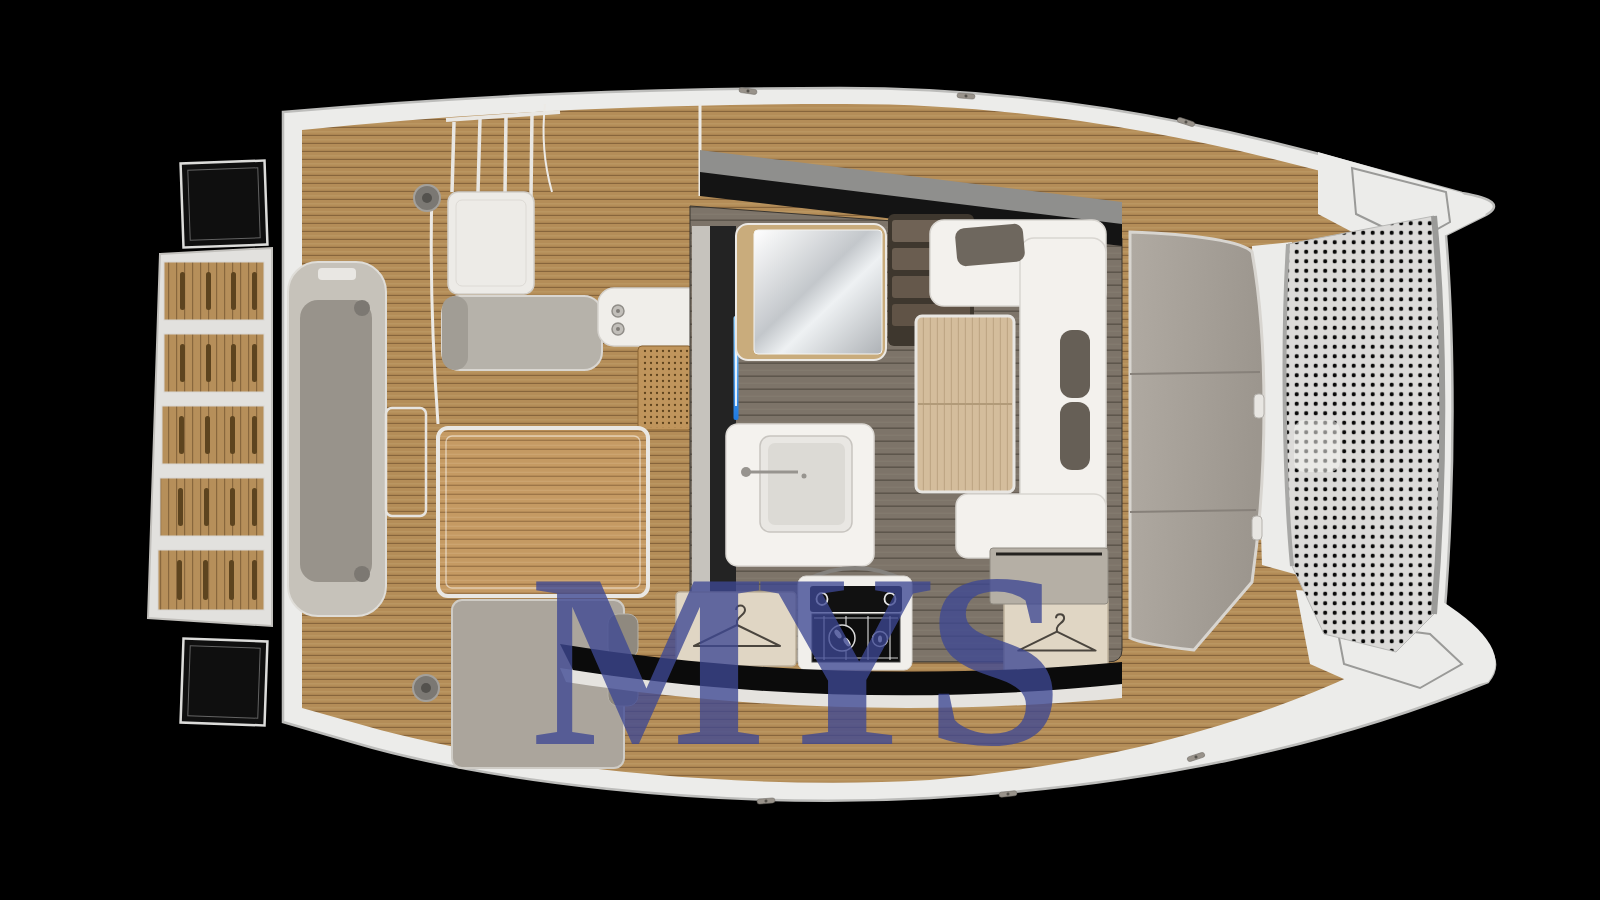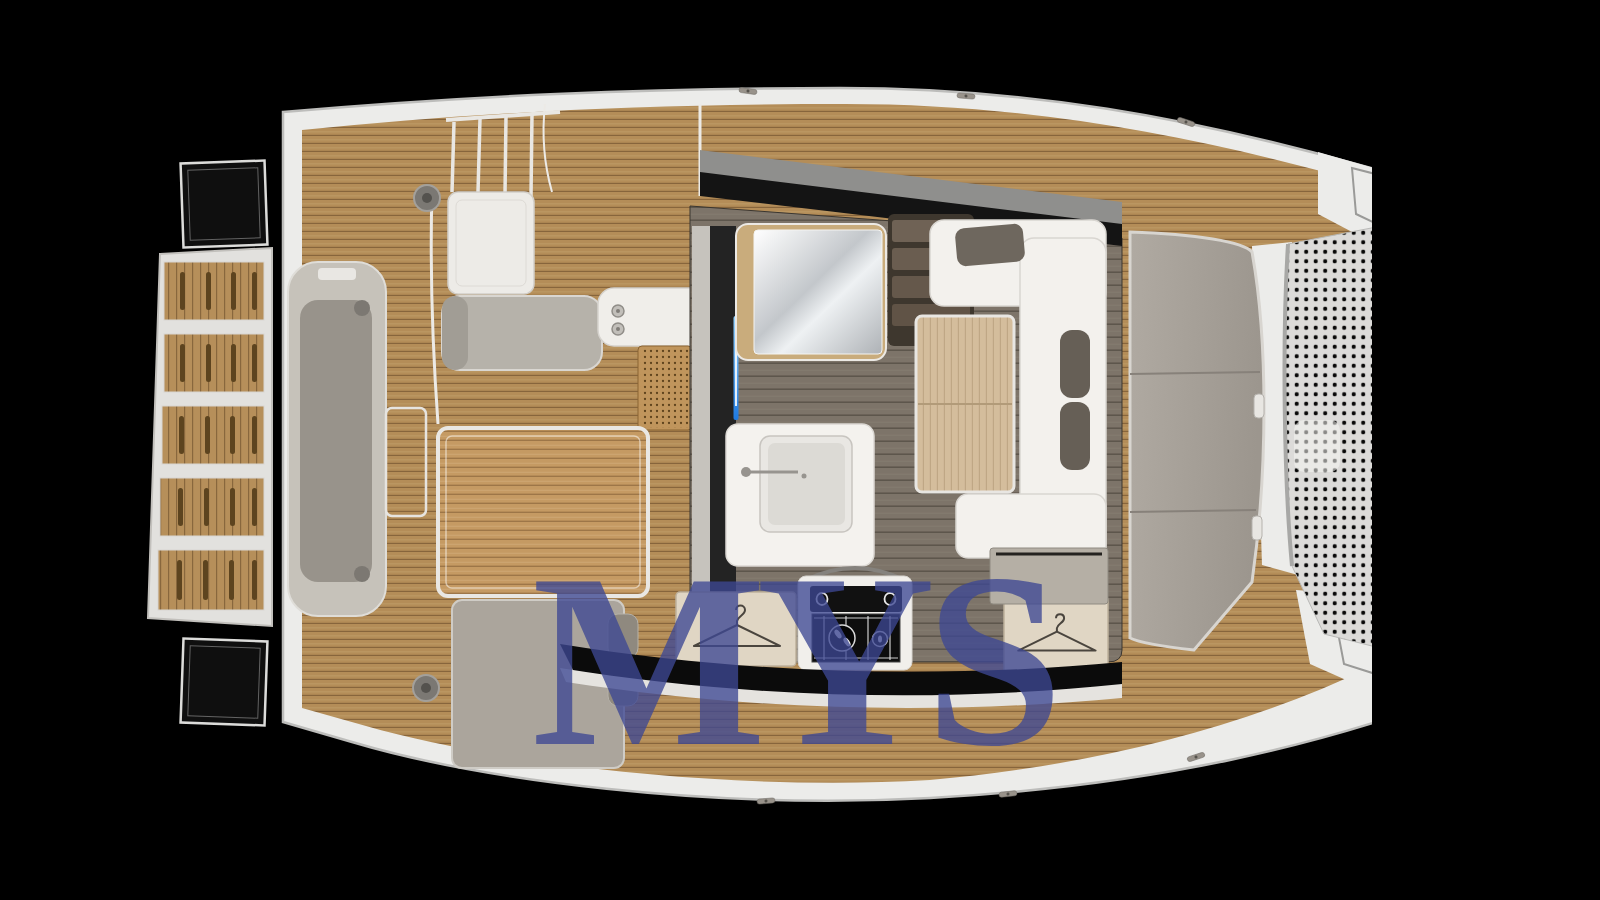--- a/index.html
+++ b/index.html
@@ -1,16 +1,16 @@
 <!DOCTYPE html>
 <html><head>
 <meta charset="utf-8">
 <style>
   html,body{margin:0;padding:0;background:#000;}
-  .stage{position:relative;width:1372px;height:900px;background:#000;overflow:hidden;
+  .stage{position:relative;width:1600px;height:900px;background:#000;overflow:hidden;
          font-family:"Liberation Sans",sans-serif;border-radius:10px;}
   .stage svg{position:absolute;left:0;top:0;}
   .wm-logo{
     position:absolute;left:532px;top:574px;
     font-family:"Liberation Serif",serif;font-weight:bold;
     font-size:248px;line-height:0.70;letter-spacing:-10px;
     color:rgba(62,72,148,0.78);
     user-select:none;pointer-events:none;white-space:nowrap;
   }
   .wm-band{

